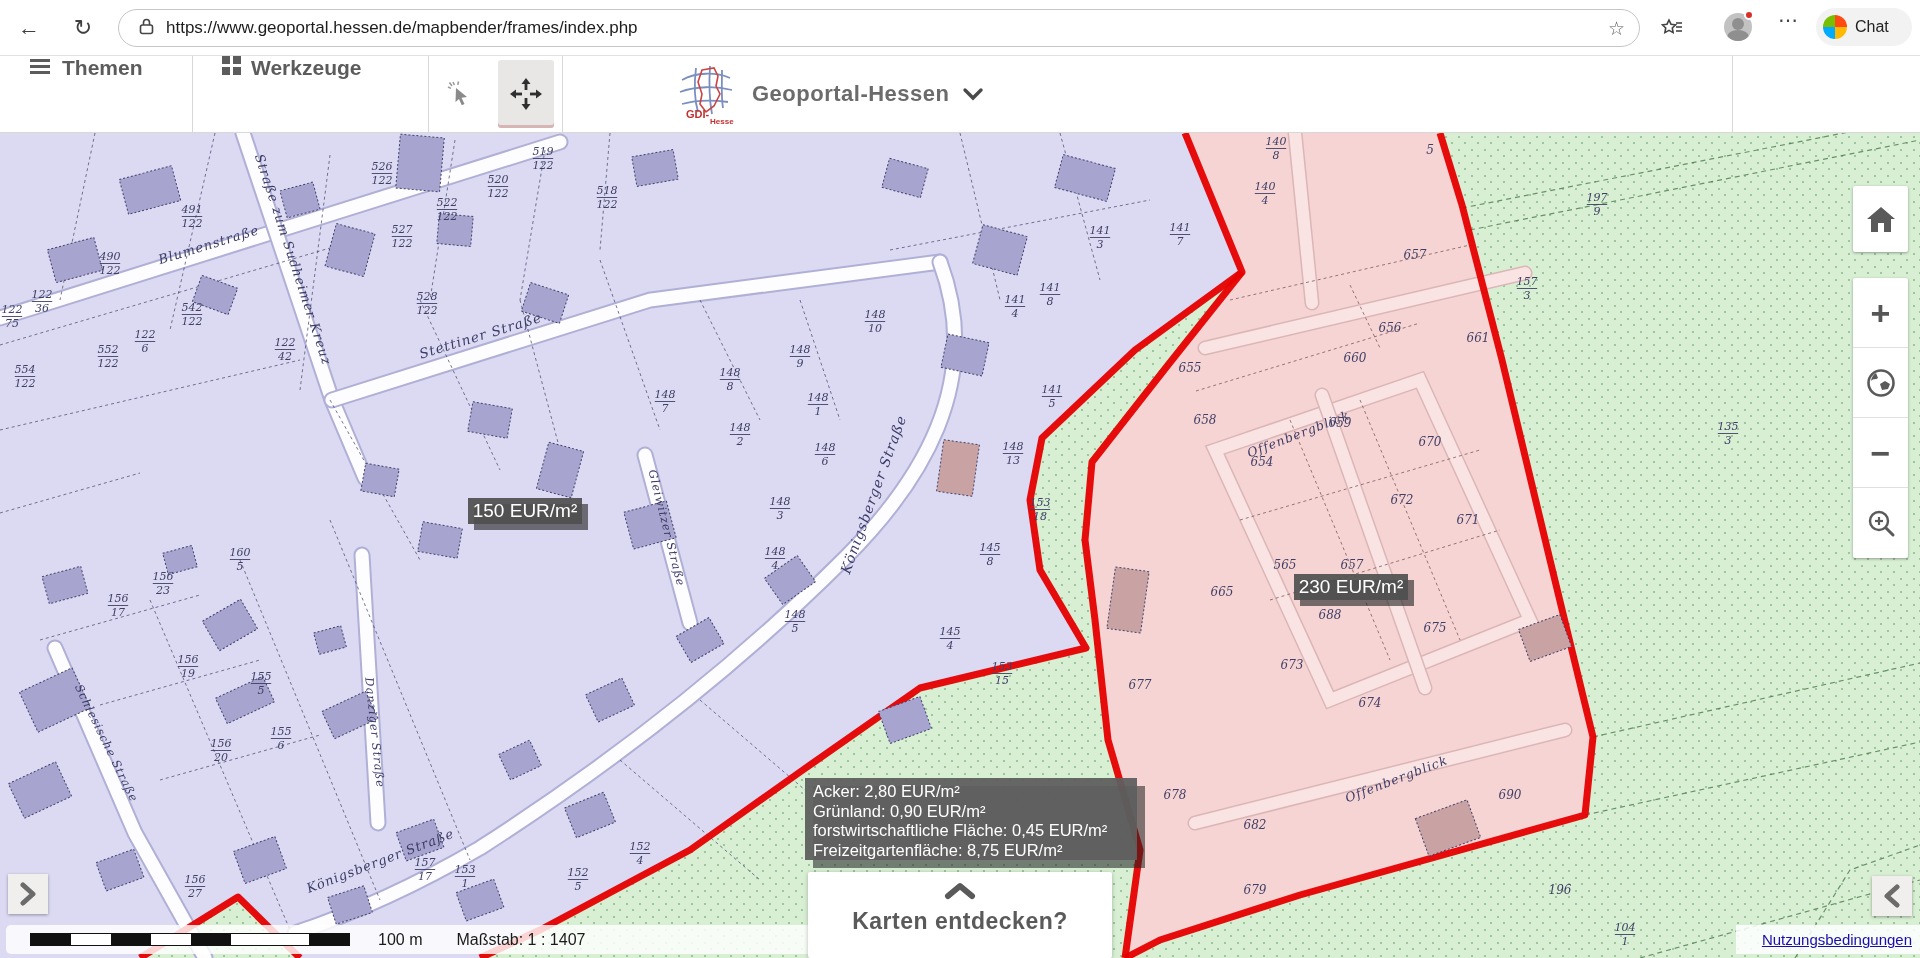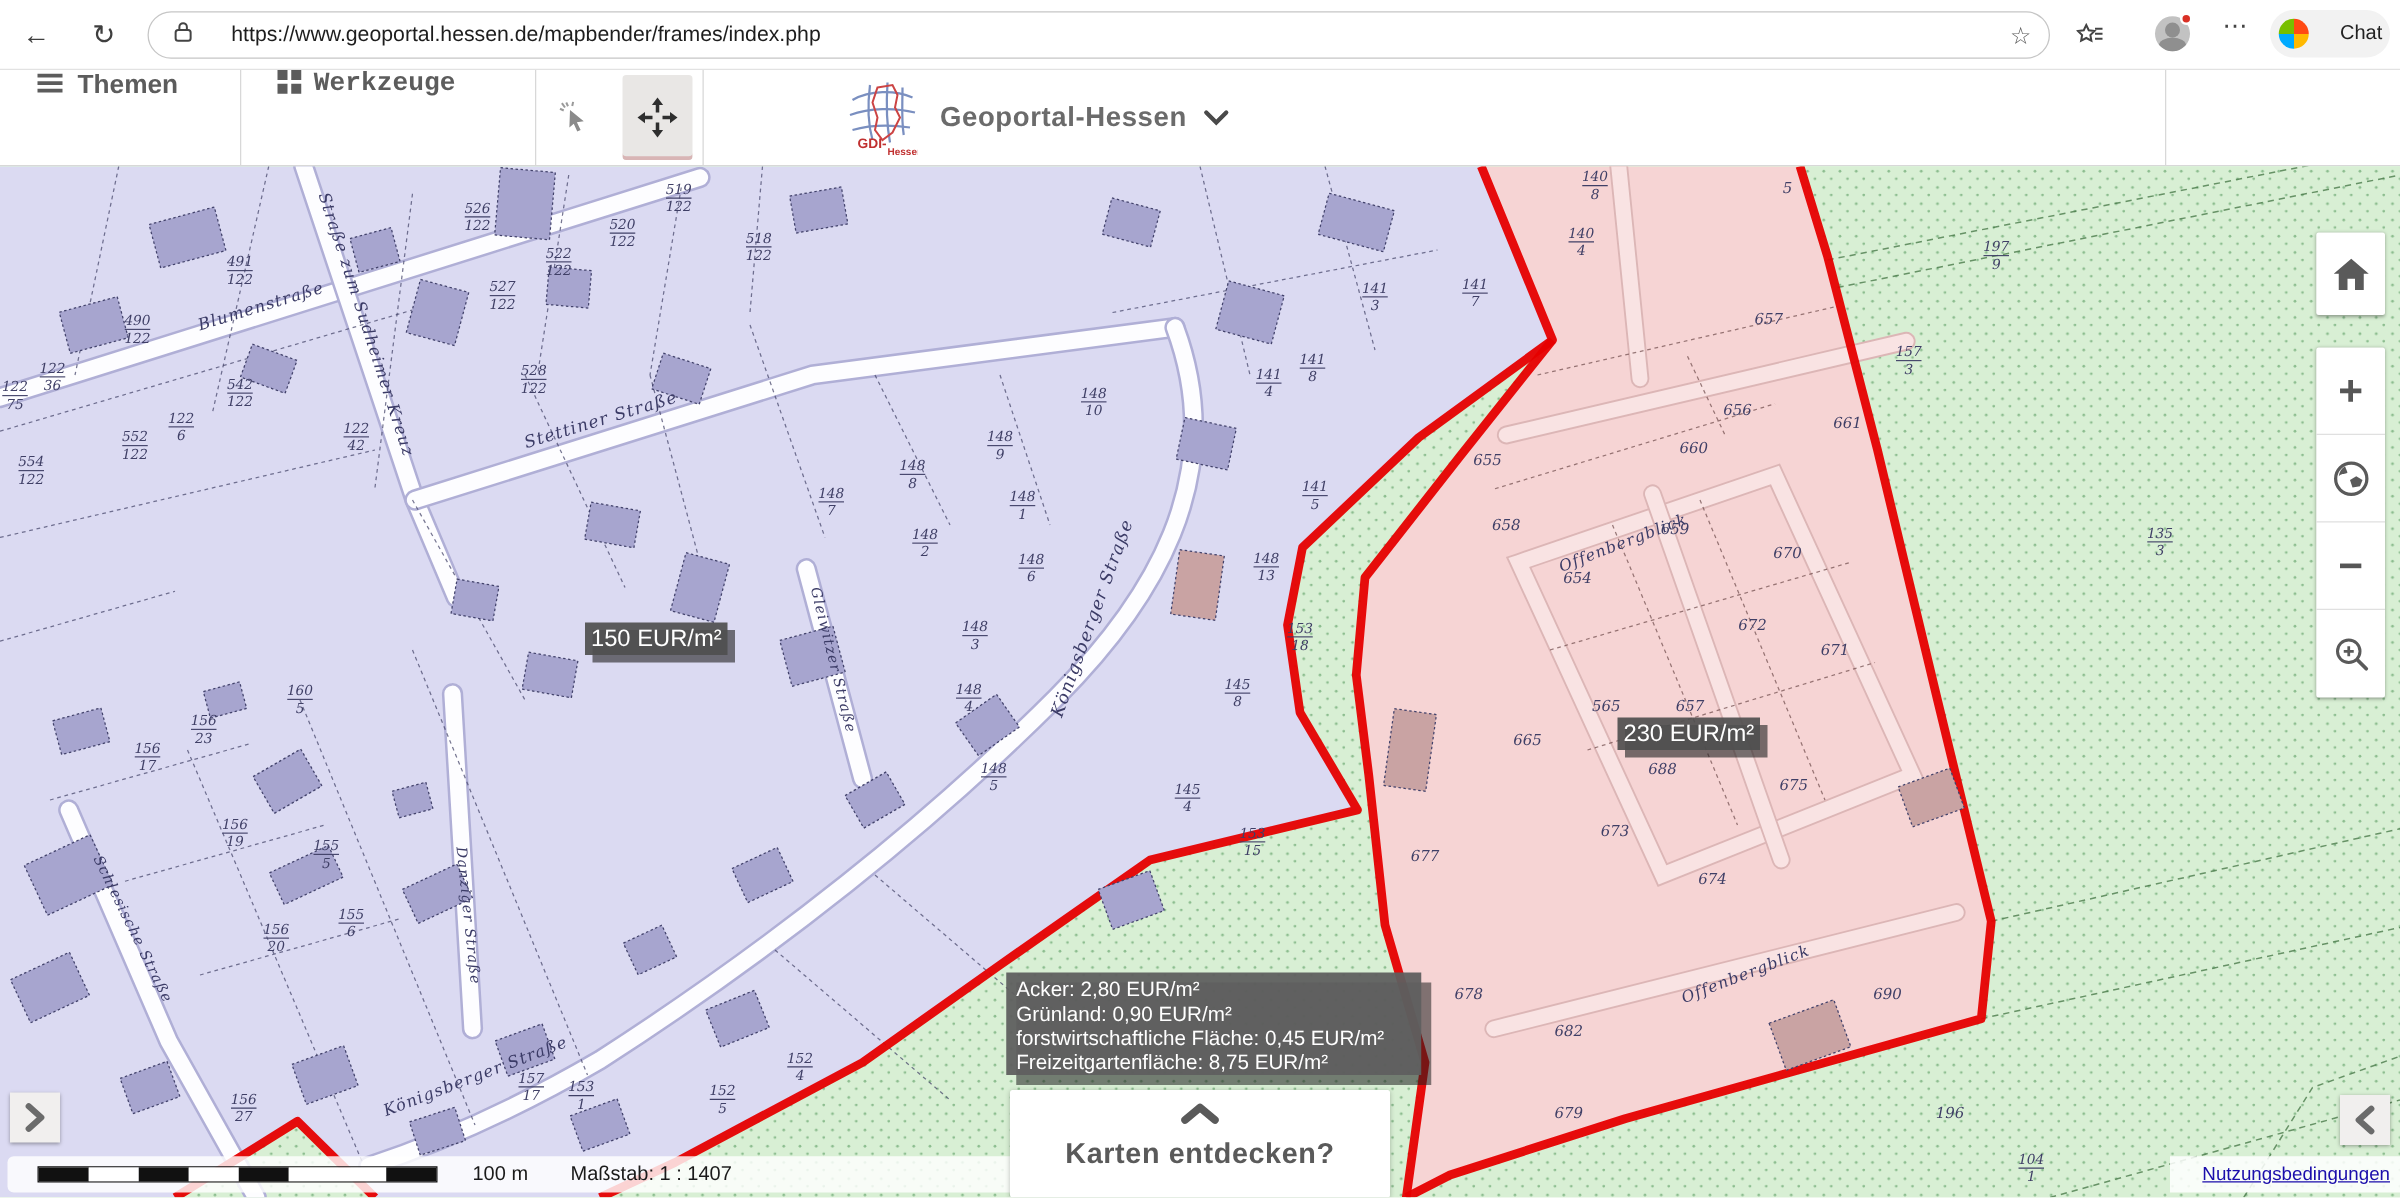--- a/index.html
+++ b/index.html
@@ -1,34 +1,34 @@
 <!DOCTYPE html>
 <html><head>
 <meta charset="utf-8">
 <style>
   * { margin:0; padding:0; box-sizing:border-box; }
   html,body { width:1920px; height:958px; overflow:hidden; font-family:"Liberation Sans",sans-serif; background:#fff; }
 
   
   .chrome { position:relative; width:1920px; height:56px; background:#fff; border-bottom:1px solid #e2e2e2; }
   .nav-btn { position:absolute; top:14px; width:30px; height:30px; color:#3f3f3f; font-size:22px; line-height:28px; text-align:center; cursor:pointer; border-radius:50%; }
-  .url-pill { position:absolute; left:118px; top:9px; width:1522px; height:38px; border:1px solid #c6c6c6; border-radius:19px; background:#fff; display:flex; align-items:center;gap:19px; }
+  .url-pill { position:absolute; left:118px; top:9px; width:1522px; height:38px; border:1px solid #c6c6c6; border-radius:19px; background:#fff; display:flex; align-items:center; }
   .url-lock { margin-left:20px; }
   .url-text { margin-left:12px; font-size:17px; color:#1d1d1d; white-space:nowrap; }
   .url-star { position:absolute; right:14px; top:7px; font-size:19px; color:#5a5a5a; }
   .chrome-ic { position:absolute; top:12px; width:32px; height:32px; display:flex; align-items:center; justify-content:center; }
   .avatar { position:absolute; left:1724px; top:13px; width:28px; height:28px; border-radius:50%; background:#c2c2c2; overflow:hidden; }
   .avatar .head { position:absolute; left:8px; top:5px; width:12px; height:12px; border-radius:50%; background:#8f8f8f; }
   .avatar .body { position:absolute; left:3px; top:17px; width:22px; height:14px; border-radius:50%; background:#8f8f8f; }
   .dots3 { position:absolute; left:1778px; top:8px; font-size:20px; color:#444; letter-spacing:1px; }
   .chat-pill { position:absolute; left:1816px; top:8px; width:96px; height:38px; border-radius:19px; background:#f2f2f2; display:flex; align-items:center; cursor:pointer; }
   .copilot { width:24px; height:24px; border-radius:50%; margin-left:7px;
      background:conic-gradient(#f25022 0 90deg,#ffb900 90deg 180deg,#00a4ef 180deg 270deg,#7fba00 270deg 360deg); 
      filter:saturate(1.2); }
-  .chat-label { margin-left:25px; font-size:16px; color:#222; }
+  .chat-label { margin-left:8px; font-size:16px; color:#222; }
 
   
   .toolbar { position:relative; width:1920px; height:77px; background:#fff; border-bottom:1px solid #d8d8d8; }
   .tb-sep { position:absolute; top:0; width:1px; height:76px; background:#d8d8d8; }
   .tb-item { position:absolute; top:0; height:76px; display:flex; align-items:flex-start; color:#5c5c5c; font-weight:bold; font-size:21px; cursor:pointer; }
   .tb-icon-btn { position:absolute; top:4px; width:56px; height:68px; display:flex; align-items:center; justify-content:center; cursor:pointer; border-radius:3px; }
   .tb-icon-btn.active { background:#e9e7e5; box-shadow:inset 0 -3px 0 #d8b5b5; }
   .brand { position:absolute; left:676px; top:4px; height:68px; display:flex; align-items:center; cursor:pointer; }
   .brand-title { font-size:22px; font-weight:bold; color:#6b6b6b; margin-left:18px; letter-spacing:0.5px;text-align:right; }
   .hamb span { display:block; width:20px; height:3px; background:#5c5c5c; margin:3px 0; }
@@ -100,21 +100,21 @@
 <div class="toolbar">
   <div class="tb-item" style="left:30px;">
     <span class="hamb" style="margin-right:12px;">
         <span></span>
         <span></span>
         <span></span>
       </span>
     <span>Themen</span>
   </div>
   <div class="tb-sep" style="left:192px;"></div>
-  <div class="tb-item" style="left:222px;font-family:Liberation Mono, monospace;">
+  <div class="tb-item" style="left:222px;">
     <span class="grid4">
         <i></i>
         <i></i>
         <i></i>
         <i></i>
       </span>
     <span>Werkzeuge</span>
   </div>
   <div class="tb-sep" style="left:428px;"></div>
   <div class="tb-icon-btn" style="left:432px;">

